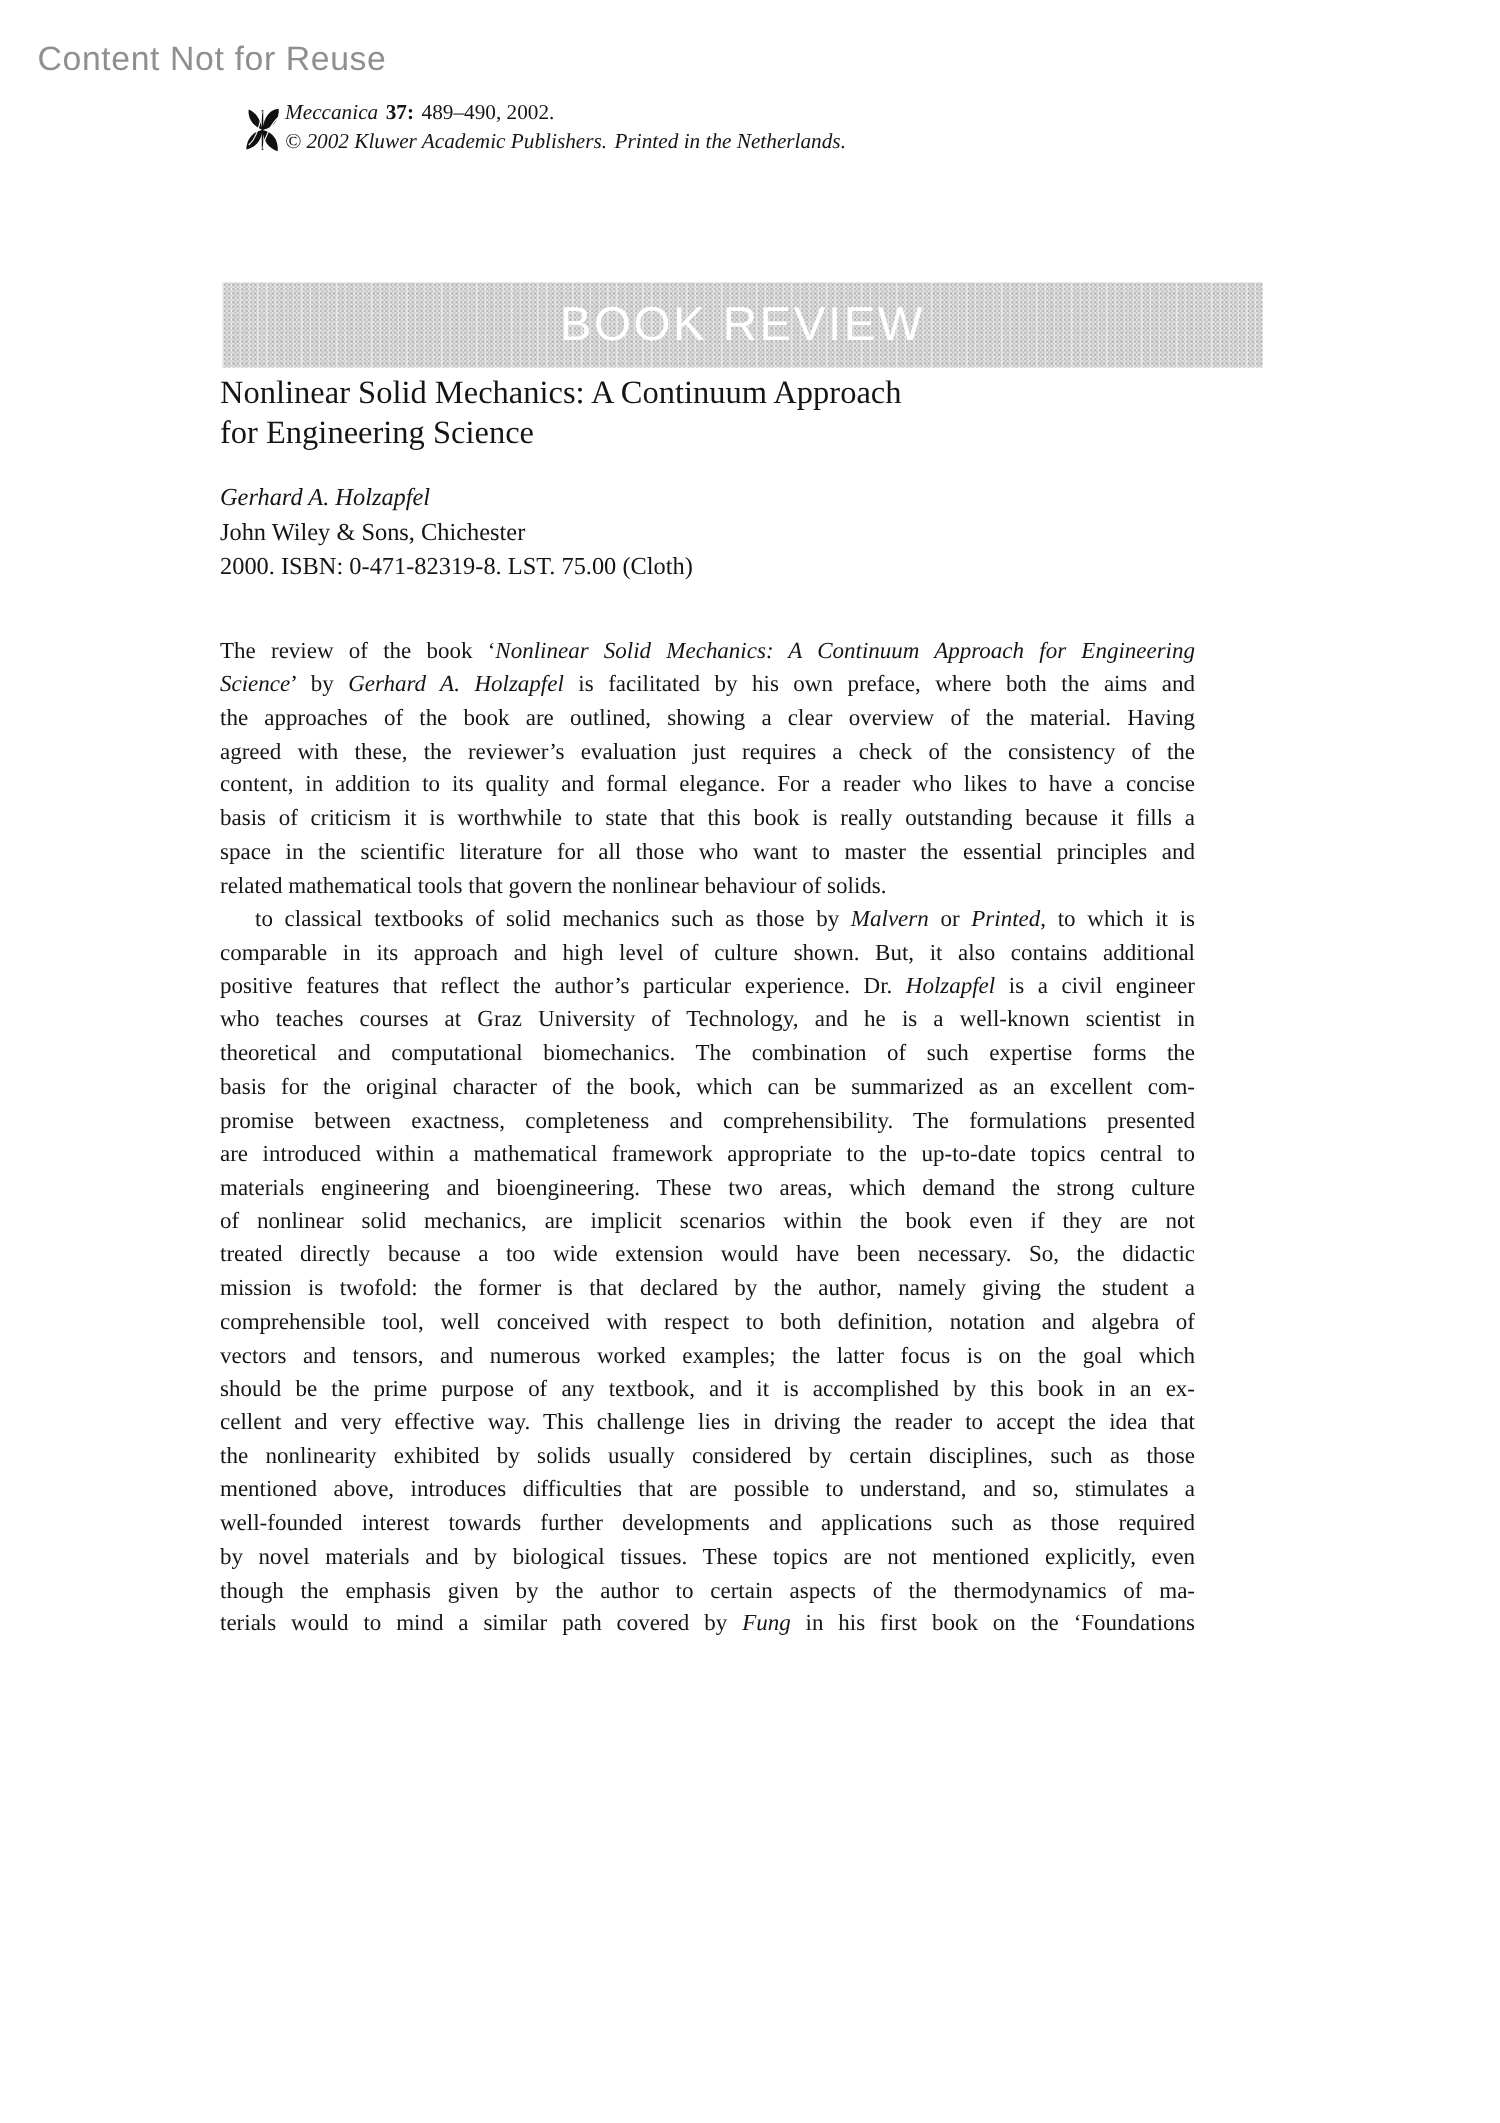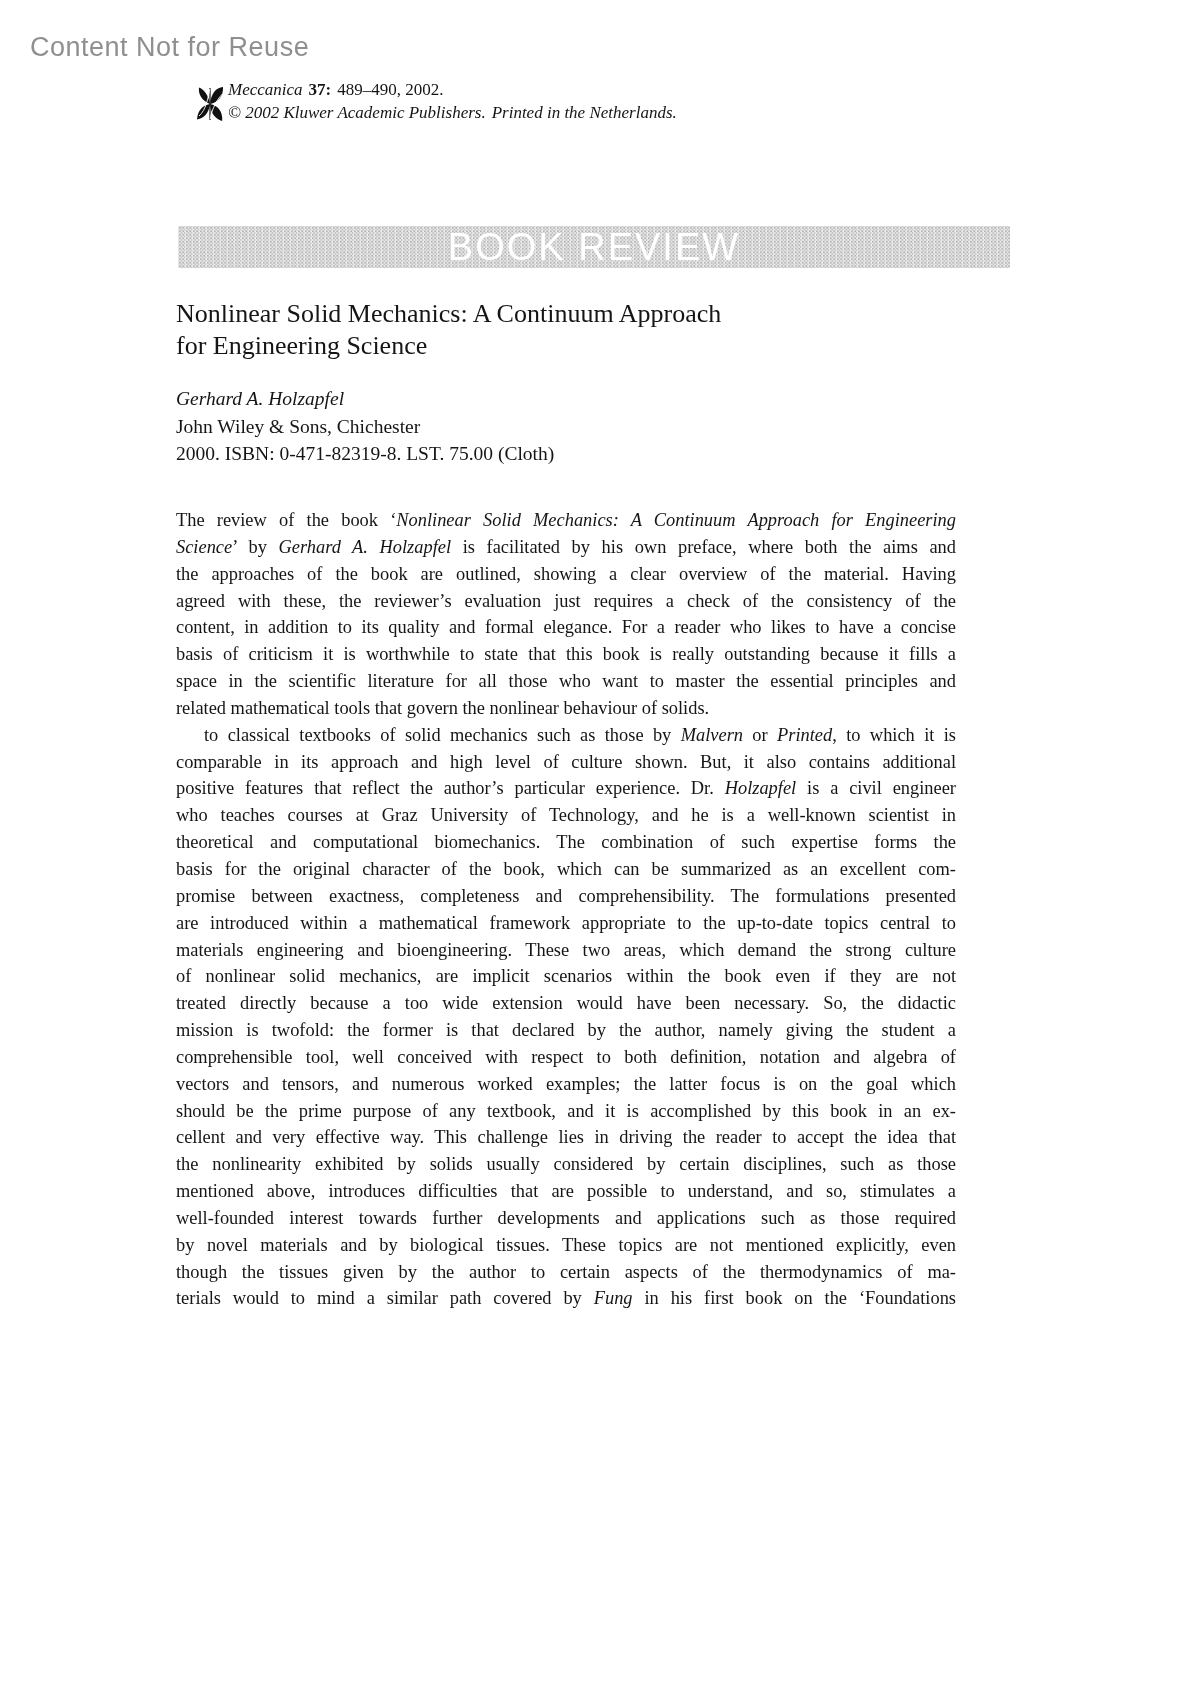--- a/index.html
+++ b/index.html
@@ -23,21 +23,21 @@
   .logo{position:absolute;left:194px;top:82px;width:32px;height:36px;}
   .jheader{
     position:absolute;left:228px;top:74px;
     font-size:17px;line-height:23px;white-space:nowrap;
   }
   .jheader .it{}
   .jheader .bold{font-weight:bold;}
   .jheader .gap{display:inline-block;width:6px;}
   
   .banner{
-    position:absolute;left:178px;top:222px;width:832px;height:42px;
+    position:absolute;left:178px;top:222px;width:832px;height:68px;
     background:
       repeating-linear-gradient(90deg, rgba(255,255,255,.38) 0 1px, rgba(255,255,255,0) 1px 7px),
       radial-gradient(rgba(120,120,120,.45) .9px, rgba(0,0,0,0) 1.1px),
       radial-gradient(rgba(130,130,130,.32) .9px, rgba(0,0,0,0) 1.1px),
       #e7e7e7;
     background-size:auto, 3.5px 3.5px, 3.5px 3.5px, auto;
     background-position:0 0, 0 0, 1.7px 1.7px, 0 0;
     display:flex;align-items:center;justify-content:center;
   }
   .banner-label{
@@ -140,18 +140,18 @@
         <div class="line"><span>treated directly because a too wide extension would have been necessary. So, the didactic</span></div>
         <div class="line"><span>mission is twofold: the former is that declared by the author, namely giving the student a</span></div>
         <div class="line"><span>comprehensible tool, well conceived with respect to both definition, notation and algebra of</span></div>
         <div class="line"><span>vectors and tensors, and numerous worked examples; the latter focus is on the goal which</span></div>
         <div class="line"><span>should be the prime purpose of any textbook, and it is accomplished by this book in an ex-</span></div>
         <div class="line"><span>cellent and very effective way. This challenge lies in driving the reader to accept the idea that</span></div>
         <div class="line"><span>the nonlinearity exhibited by solids usually considered by certain disciplines, such as those</span></div>
         <div class="line"><span>mentioned above, introduces difficulties that are possible to understand, and so, stimulates a</span></div>
         <div class="line"><span>well-founded interest towards further developments and applications such as those required</span></div>
         <div class="line"><span>by novel materials and by biological tissues. These topics are not mentioned explicitly, even</span></div>
-        <div class="line"><span>though the tissues given by the author to certain aspects of the thermodynamics of ma-</span></div>
+        <div class="line"><span>though the emphasis given by the author to certain aspects of the thermodynamics of ma-</span></div>
         <div class="line"><span>terials would to mind a similar path covered by </span><span class="it">Fung</span><span> in his first book on the ‘Foundations</span></div>
       </div>
     </div>
 
 </div>
 
 </body></html>

